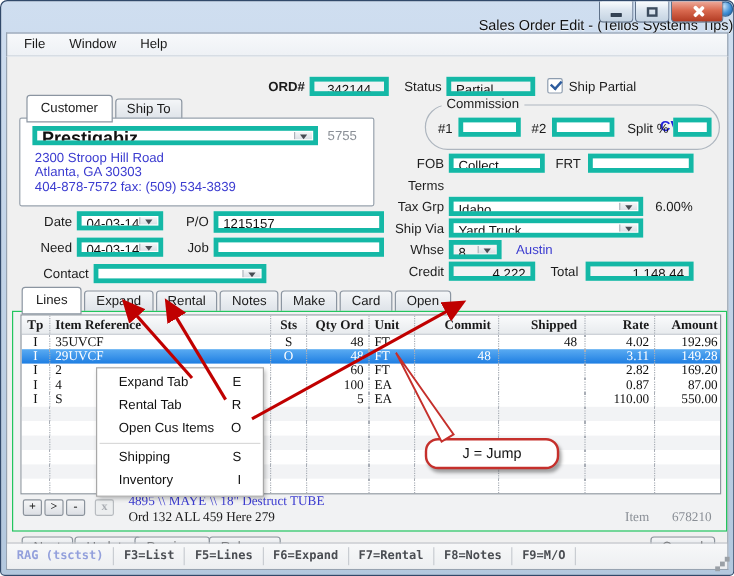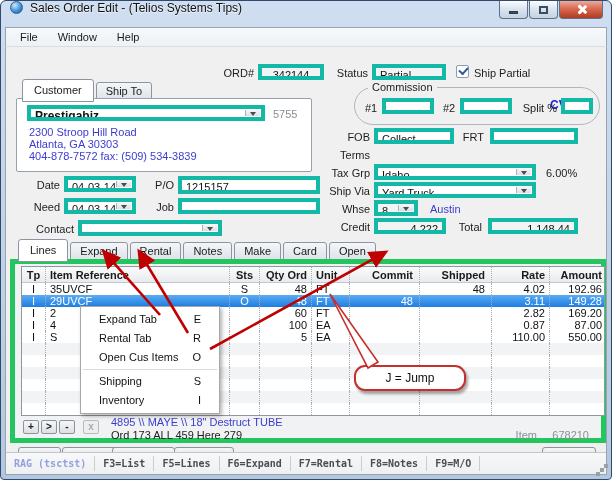--- a/index.html
+++ b/index.html
@@ -1,20 +1,20 @@
 <!DOCTYPE html>
 <html><head>
 <meta charset="utf-8">
 <style>
   html,body{margin:0;padding:0;background:#fff;}
   *{box-sizing:border-box;}
   .w{position:relative;width:612px;height:480px;font-family:"Liberation Sans",sans-serif;
      background:linear-gradient(#cfdef0,#b3c8de);border:1px solid #31496a;border-radius:6px 6px 4px 4px;overflow:hidden;}
   
-  .tbar{position:absolute;left:0;top:0;right:0;height:26px;display:flex;align-items:flex-start;padding-left:9px;}
+  .tbar{position:absolute;left:0;top:0;right:0;height:26px;display:flex;align-items:flex-end;padding-left:9px;flex-direction:column;}
   .ticon{width:13px;height:13px;border-radius:50%;background:radial-gradient(circle at 35% 30%,#cde7fa,#4292d8 55%,#15589f);border:1px solid #2a6094;flex:none;}
   .ttl{font-size:12px;color:#111;margin-left:7px;text-shadow:0 1px 1px rgba(255,255,255,.8);white-space:nowrap;}
   .wbtns{position:absolute;right:8px;top:0;display:flex;}
   .wb{width:29px;height:18px;border:1px solid #5f7189;border-top:none;border-radius:0 0 4px 4px;margin-left:1px;
       background:linear-gradient(#fbfdfe,#dbe5ef 45%,#c3d2e1);display:flex;align-items:center;justify-content:center;}
   .wb.close{width:44px;background:linear-gradient(#edab9c,#d96a50 45%,#b23a22);}
   .g-min{width:9px;height:3px;background:#3c4c5e;border:1px solid #2c3a4a;margin-top:6px;}
   .g-max{width:9px;height:8px;border:2px solid #3c4c5e;}
   .g-x{position:relative;width:11px;height:11px;}
   .g-x::before,.g-x::after{content:"";position:absolute;left:5px;top:0;width:2.5px;height:11px;background:#fff;border-radius:1px;}
@@ -37,21 +37,21 @@
   .chk::after{content:"";position:absolute;left:2px;top:1px;width:7px;height:4px;border-left:2px solid #2d5c9e;
               border-bottom:2px solid #2d5c9e;transform:rotate(-48deg);}
   .gb{position:absolute;border:1px solid #aeb6bf;border-radius:2px;}
   .gleg{position:absolute;top:-7px;left:13px;background:#f0f0f0;padding:0 4px;font-size:11px;color:#1c1c1c;}
   
   .tabset{position:absolute;display:flex;align-items:flex-end;}
   .tab{font-size:11px;color:#1a1a1a;background:linear-gradient(#f4f6f8,#dde2e8);border:1px solid #8b95a1;
        border-radius:3px 3px 0 0;padding:2px 9px 3px;margin-right:2px;position:relative;}
   .tab.on{background:#fff;padding:4px 11px 5px;z-index:3;margin-bottom:-1px;}
   
-  .panel{position:absolute;left:4px;top:212px;width:596px;height:184px;background:#f1f2f3;border:5px solid #22c55e;}
+  .panel{position:absolute;left:4px;top:212px;width:596px;height:184px;background:#f1f2f3;border:1px solid #22c55e;font-family:Liberation Serif, serif;}
   .tbl{position:absolute;left:6px;top:2px;width:584px;height:150px;background:#fff;border:1px solid #8f979f;overflow:hidden;}
   .trow{display:flex;height:12px;line-height:12px;font-size:11px;color:#111;}
   .trow.hd{height:16px;line-height:16px;font-weight:bold;color:#1a1a1a;
            background:linear-gradient(#fafbfc,#e8ebee);border-bottom:1px solid #c3c8cf;}
   .trow>*{flex:none;height:100%;border-right:1px dotted #a9aeb6;overflow:hidden;white-space:nowrap;font-style:normal;}
   .trow>*:last-child{border-right:none;}
   .trow>*:nth-child(1){width:24px;text-align:center;}
   .trow>*:nth-child(2){width:184px;padding-left:4px;}
   .trow>*:nth-child(3){width:30px;text-align:center;}
   .trow>*:nth-child(4){width:52px;text-align:right;padding-right:4px;}
@@ -108,34 +108,34 @@
   </div>
 
   <div class="mbar">
     <span class="mitem">File</span>
     <span class="mitem">Window</span>
     <span class="mitem">Help</span>
   </div>
 
   <div class="client">
 
-    <span class="lbl ra" style="left:210px;top:20px;width:38px;">ORD#</span>
+    <span class="lbl ra" style="left:210px;top:20px;width:38px;font-weight:bold;">ORD#</span>
     <span class="fld ro" style="left:252px;top:17px;width:66px;height:16px;text-align:center;">342144</span>
     <span class="lbl ra" style="left:322px;top:20px;width:40px;">Status</span>
     <span class="fld ro" style="left:366px;top:17px;width:74px;height:16px;">Partial</span>
     <span class="chk" style="left:450px;top:18px;"></span>
     <span class="lbl" style="left:468px;top:20px;">Ship Partial</span>
     <span class="lbl" style="left:544px;top:19px;font-weight:bold;font-size:12px;color:#2222dd;margin-top:32px;">CVV</span>
 
     <div class="tabset" style="left:16px;top:32px;">
       <span class="tab on">Customer</span>
       <span class="tab">Ship To</span>
     </div>
     <div class="gb" style="left:10px;top:51px;width:296px;height:74px;background:#fff;border-color:#98a2ad;">
-      <span class="fld" style="left:10px;top:6px;width:238px;height:16px;font-weight:bold;font-size:12px;line-height:14px;">
+      <span class="fld" style="left:10px;top:6px;width:238px;height:16px;font-weight:bold;font-size:15px;line-height:14px;">
         <span>Prestigabiz</span>
         <span class="dd"></span>
       </span>
       <span class="lbl" style="left:256px;top:9px;color:#8a8f96;">5755</span>
       <span class="lbl blue" style="left:12px;top:27px;">2300 Stroop Hill Road</span>
       <span class="lbl blue" style="left:12px;top:39px;">Atlanta, GA 30303</span>
       <span class="lbl blue" style="left:12px;top:51px;">404-878-7572  fax: (509) 534-3839</span>
     </div>
 
     <span class="lbl ra" style="left:24px;top:132px;width:30px;">Date</span>
@@ -338,21 +338,21 @@
             <i></i>
             <i></i>
           </div>
       </div>
 
       <span class="nbtn" style="left:8px;top:156px;">+</span>
       <span class="nbtn" style="left:26px;top:156px;">&gt;</span>
       <span class="nbtn" style="left:44px;top:156px;">-</span>
       <span class="nbtn dis" style="left:68px;top:156px;">x</span>
       <span class="lbl blue" style="left:96px;top:152px;">4895 \\ MAYE \\ 18" Destruct TUBE</span>
-      <span class="lbl" style="left:96px;top:165px;">Ord 173 ALL 459 Here 279</span>
+      <span class="lbl" style="left:96px;top:165px;">Ord 132 ALL 459 Here 279</span>
       <span class="lbl" style="right:64px;top:165px;color:#8a8f96;">Item</span>
       <span class="lbl" style="right:12px;top:165px;color:#8a8f96;">678210</span>
     </div>
 
     <div class="cmenu">
       <div class="ci">
           <span>Expand Tab</span>
           <span>E</span>
         </div>
       <div class="ci">

